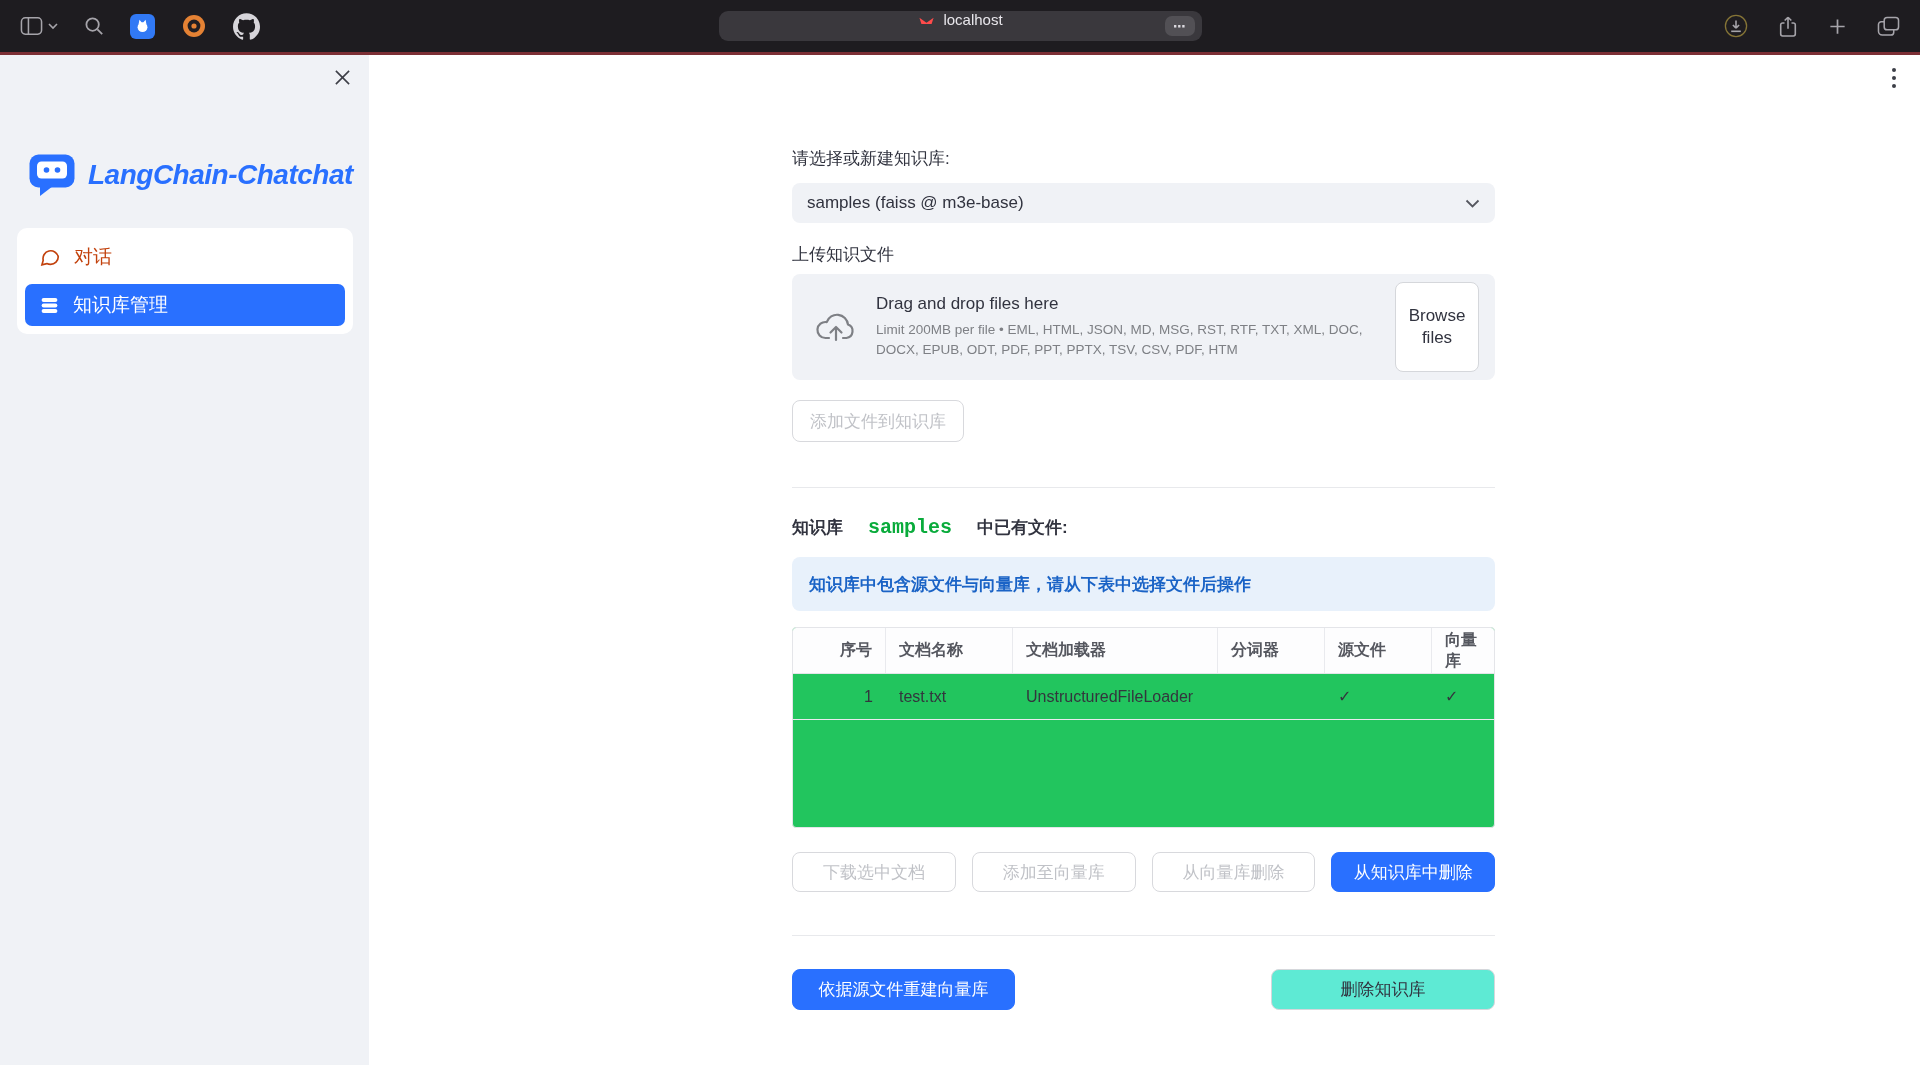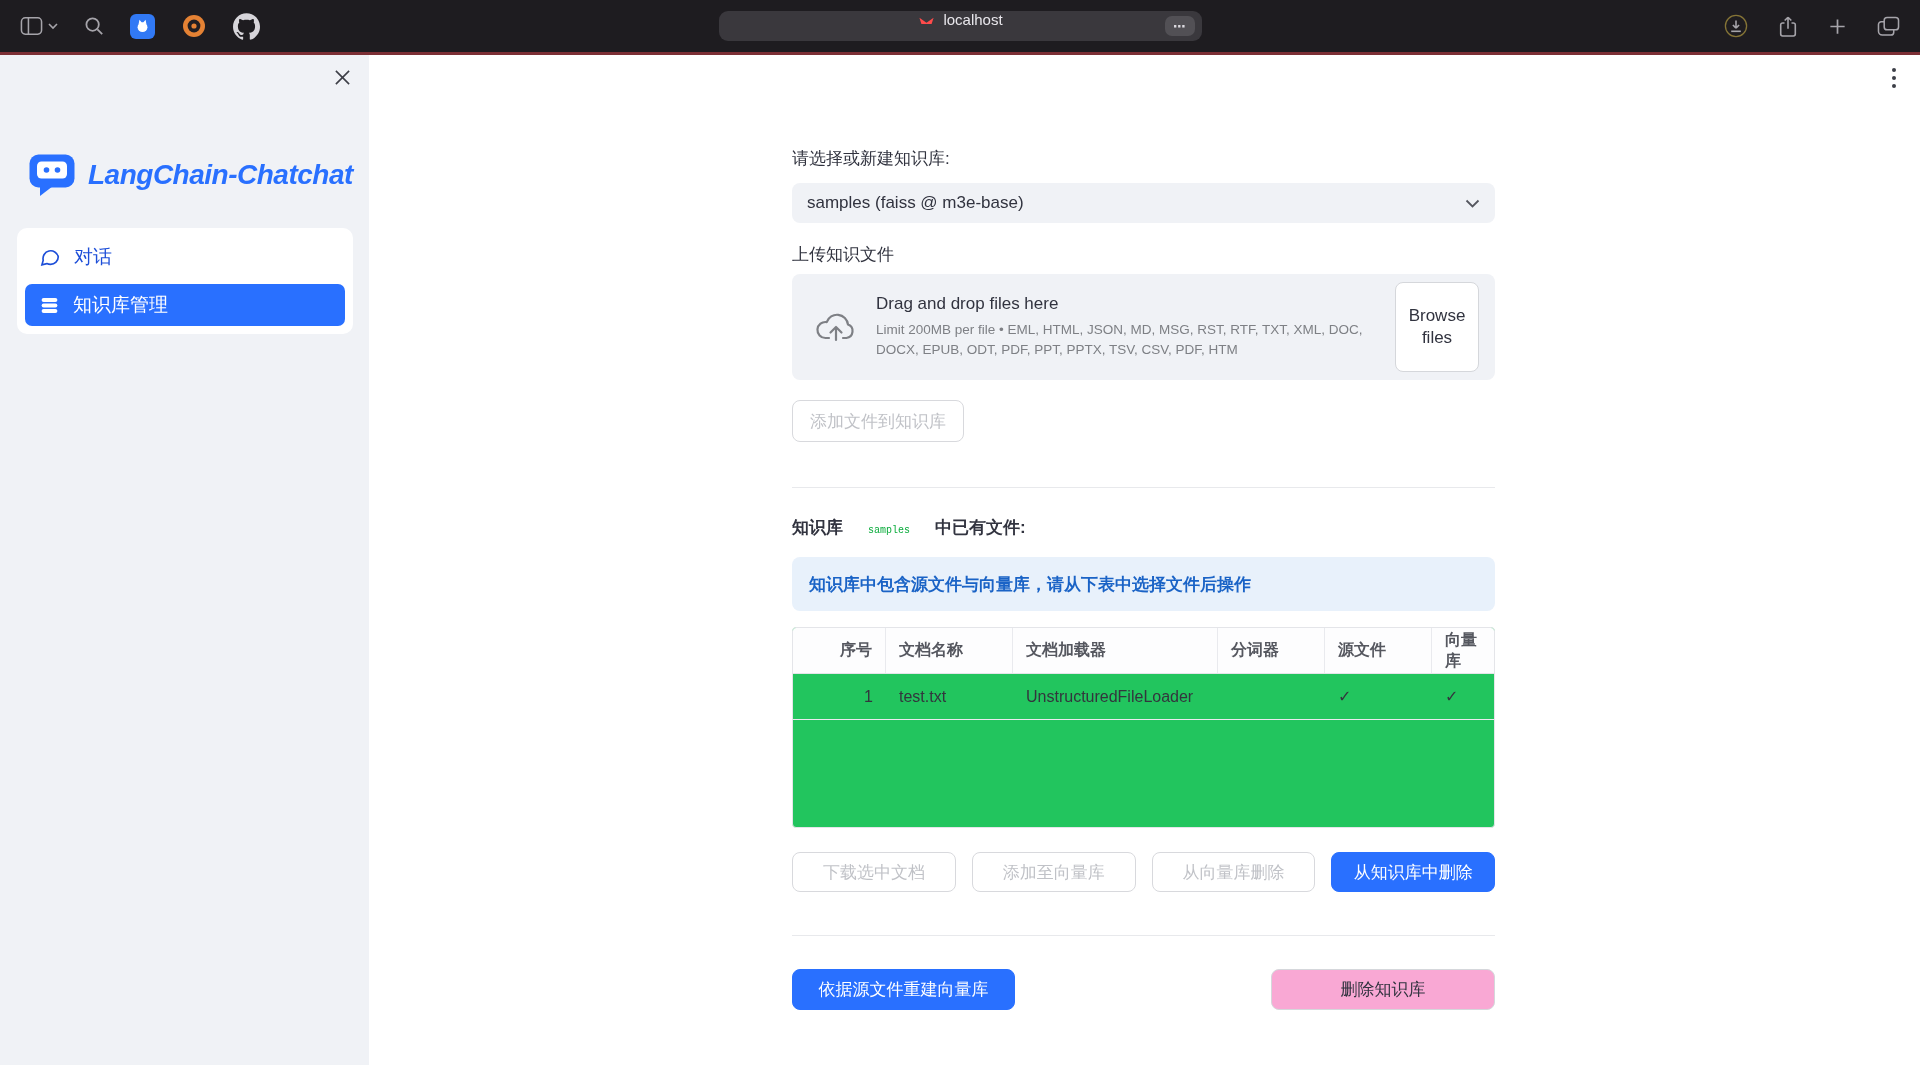--- a/index.html
+++ b/index.html
@@ -47,21 +47,21 @@
     font-size:28px; font-weight:700; font-style:italic;
     color:var(--primary,#2970ff); letter-spacing:-0.5px; white-space:nowrap;
   }
   .menu-card {
     position:absolute; top:173px; left:17px; width:336px;
     background:#ffffff; border-radius:10px; padding:8px;
     display:flex; flex-direction:column; gap:6px;
   }
   .menu-item {
     height:42px; border-radius:7px; display:flex; align-items:center; gap:13px;
-    padding:0 14px; font-size:19px; color:#1d4ed8; cursor:default;
+    padding:0 14px; font-size:19px; color:#c2410c; cursor:default;
   }
   .menu-item.selected { background:var(--primary,#2970ff); color:#ffffff; }
   .sidebar-bottom { position:absolute; bottom:0; left:0; width:100%; height:15px; background:#ffffff; }
 
   
   .kebab { position:absolute; top:68px; right:24px; display:flex; flex-direction:column; gap:4px; }
   .kebab i { width:4px; height:4px; border-radius:50%; background:#3d3f47; }
 
   .content { position:absolute; left:792px; top:55px; width:703px; }
 
@@ -81,27 +81,27 @@
   .dz-sub { font-size:13.5px; color:#7e8085; line-height:1.45; max-width:530px; }
   .browse-btn {
     width:84px; min-height:62px; background:#fff; border:1px solid #d5d7db; border-radius:8px;
     font-size:17px; color:#31333f; display:flex; align-items:center; justify-content:center;
     text-align:center; padding:22px 10px; line-height:1.3;
   }
 
   .btn { border-radius:8px; font-size:17px; display:inline-flex; align-items:center; justify-content:center; white-space:nowrap; cursor:default; }
   .btn-disabled { border:1px solid #d8d9dd; color:#c0c2c7; background:#fff; }
   .btn-primary  { background:var(--primary,#2970ff); border:1px solid var(--primary,#2970ff); color:#fff; }
-  .btn-secondary{ background:#f9a8d4; border:1px solid #d5d7db; color:#31333f; }
+  .btn-secondary{ background:#5eead4; border:1px solid #d5d7db; color:#31333f; }
 
   .add-btn { margin-top:20px; height:42px; padding:0 17px; }
   .divider { margin-top:45px; height:1px; background:#e8e9ec; border:none; width:100%; }
 
   .kb-heading { margin-top:28px; font-size:17px; font-weight:700; display:flex; align-items:baseline; gap:25px; }
-  .kb-code { font-family:"Liberation Mono","DejaVu Sans Mono",monospace; font-weight:400; font-size:10px; color:var(--code-green,#09ab3b); }
+  .kb-code { font-family:"Liberation Mono","DejaVu Sans Mono",monospace; font-weight:700; font-size:20px; color:var(--code-green,#09ab3b); }
 
   .info-box {
     margin-top:18px; height:54px; background:var(--info-bg,#e8f1fb); border-radius:8px;
     display:flex; align-items:center; padding:0 17px;
     color:var(--info-text,#1a63c6); font-size:17px; font-weight:700;
   }
 
   .grid { margin-top:16px; width:703px; height:201px; border:1px solid #e4e5e9; border-radius:4px; background:#22c55e; overflow:hidden; }
   .grid-header { display:flex; height:46px; border-bottom:1px solid #e4e5e9; background:#fdfdfe; }
   .gh-cell {

